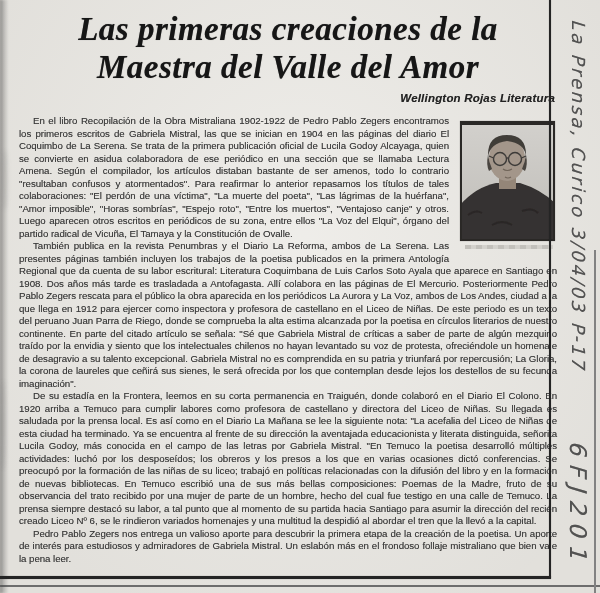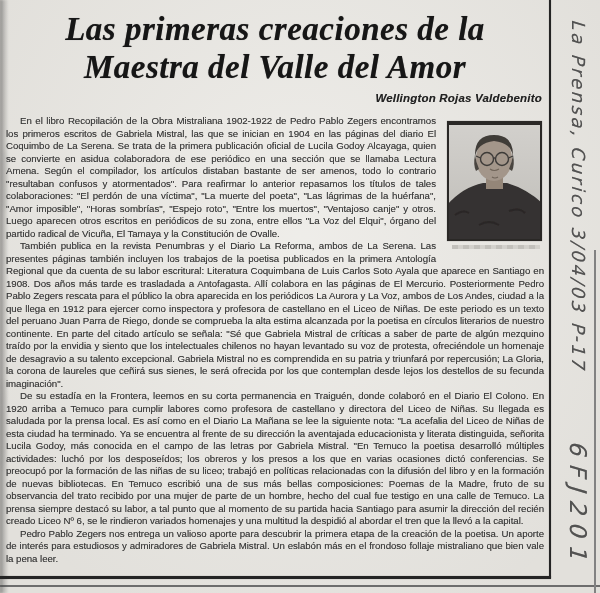--- a/index.html
+++ b/index.html
@@ -10,21 +10,21 @@
   }
   .page{
     position:absolute;inset:0;
     background:
       radial-gradient(ellipse at 50% 40%, rgba(255,255,255,0.25), rgba(0,0,0,0.03) 85%),
       linear-gradient(90deg, rgba(0,0,0,0.18) 0px, rgba(0,0,0,0.05) 4px, rgba(0,0,0,0) 9px),
       #e9e7e2;
   }
   
   .clipping{
-    position:absolute;left:0;top:0;width:550px;height:578px;
+    position:absolute;left:13px;top:0;width:550px;height:578px;
     color:#383838;
   }
   .title{
     margin:10px 10px 0 10px;
     text-align:center;
     font-family:"Liberation Serif", serif;
     font-style:italic;font-weight:700;
     font-size:33px;line-height:38px;
     color:#161616;
     letter-spacing:0.5px;
@@ -123,21 +123,21 @@
 
 <div class="page">
 
   <div class="clipping">
 
     <div class="title">
       <div>Las primeras creaciones de la</div>
       <div>Maestra del Valle del Amor</div>
     </div>
 
-    <div class="byline">Wellington Rojas Valdebenito</div>
+    <div class="byline">Wellington Rojas Literatura</div>
 
     <div class="body-text">
       <div class="photo-float">
         <div class="photo-frame">
           <svg viewBox="0 0 91 114" preserveAspectRatio="none">
             <defs>
               <linearGradient id="bgg" x1="0" y1="0" x2="0" y2="1">
                 <stop offset="0" stop-color="#d2d0cc"></stop>
                 <stop offset="1" stop-color="#bfbdb8"></stop>
               </linearGradient>

